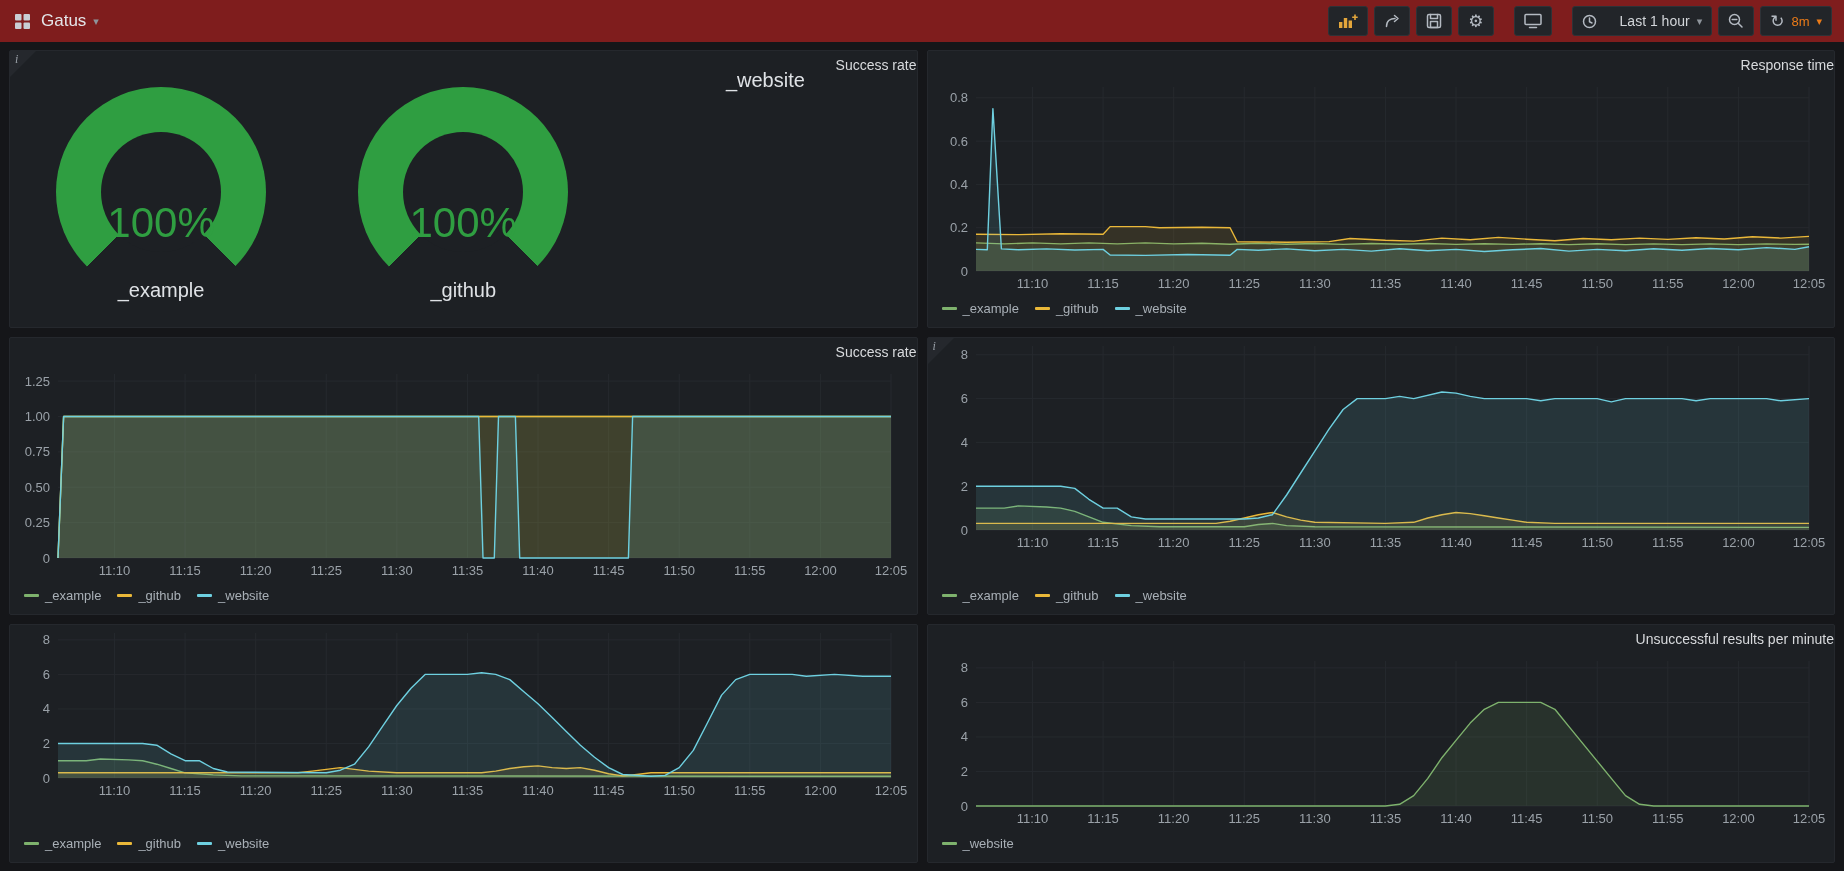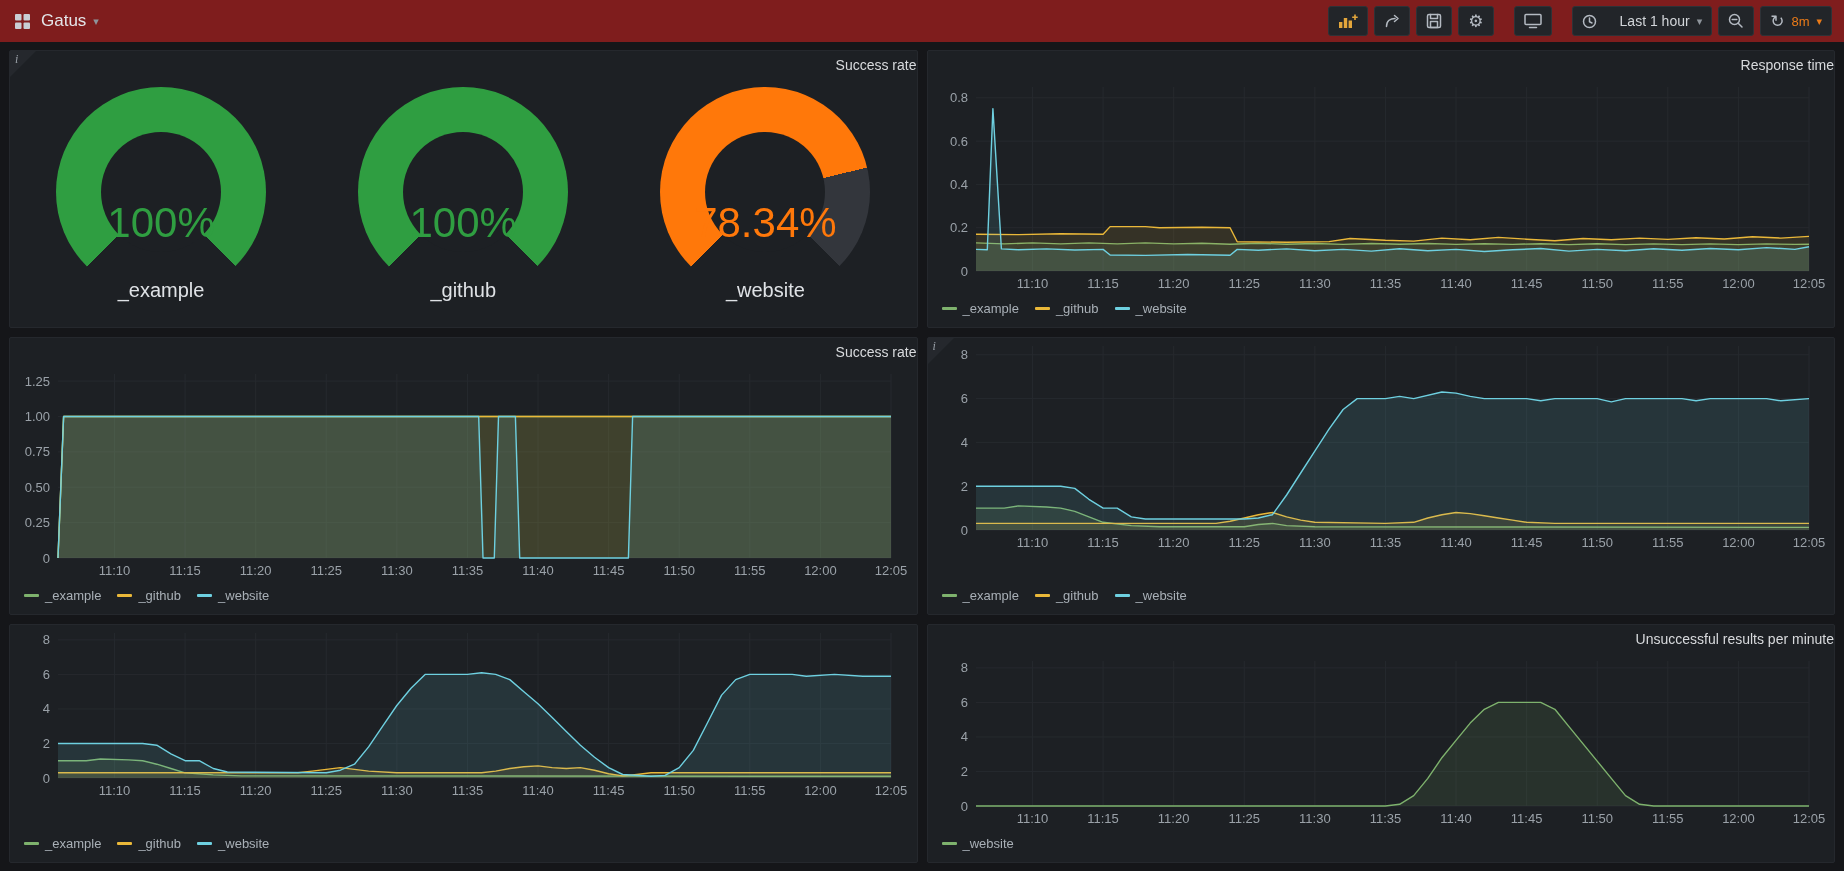--- a/index.html
+++ b/index.html
@@ -144,23 +144,20 @@
         </div>
         <div class="gauge-label">_example</div>
       </div>
       <div class="gauge">
         <div class="donut" style="background: conic-gradient(from 225deg, rgb(47, 158, 65) 0deg, rgb(47, 158, 65) 270deg, rgb(51, 54, 60) 270deg, rgb(51, 54, 60) 270deg, transparent 270deg, transparent 360deg);">
           <div class="gauge-value" style="color: rgb(47, 158, 65);">100%</div>
         </div>
         <div class="gauge-label">_github</div>
       </div>
       <div class="gauge">
-        <div class="donut" style="background: conic-gradient(from 225deg, rgb(255, 120, 10) 0deg, rgb(255, 120, 10) 211.518deg, rgb(51, 54, 60) 211.518deg, rgb(51, 54, 60) 270deg, transparent 270deg, transparent 360deg);">
-          <div class="gauge-value" style="color: rgb(255, 120, 10);">78.34%</div>
-        </div>
         <div class="gauge-label">_website</div>
       </div>
     </div>
   </section>
 
   <section class="panel">
     <div class="panel-title">Response time</div>
     <div class="chart-wrap">
       <svg class="chart" width="893" height="216" viewBox="0 0 893 216">
           <line x1="98.47457627118644" x2="98.47457627118644" y1="8" y2="192" stroke="#26292e" stroke-width="1"></line>

